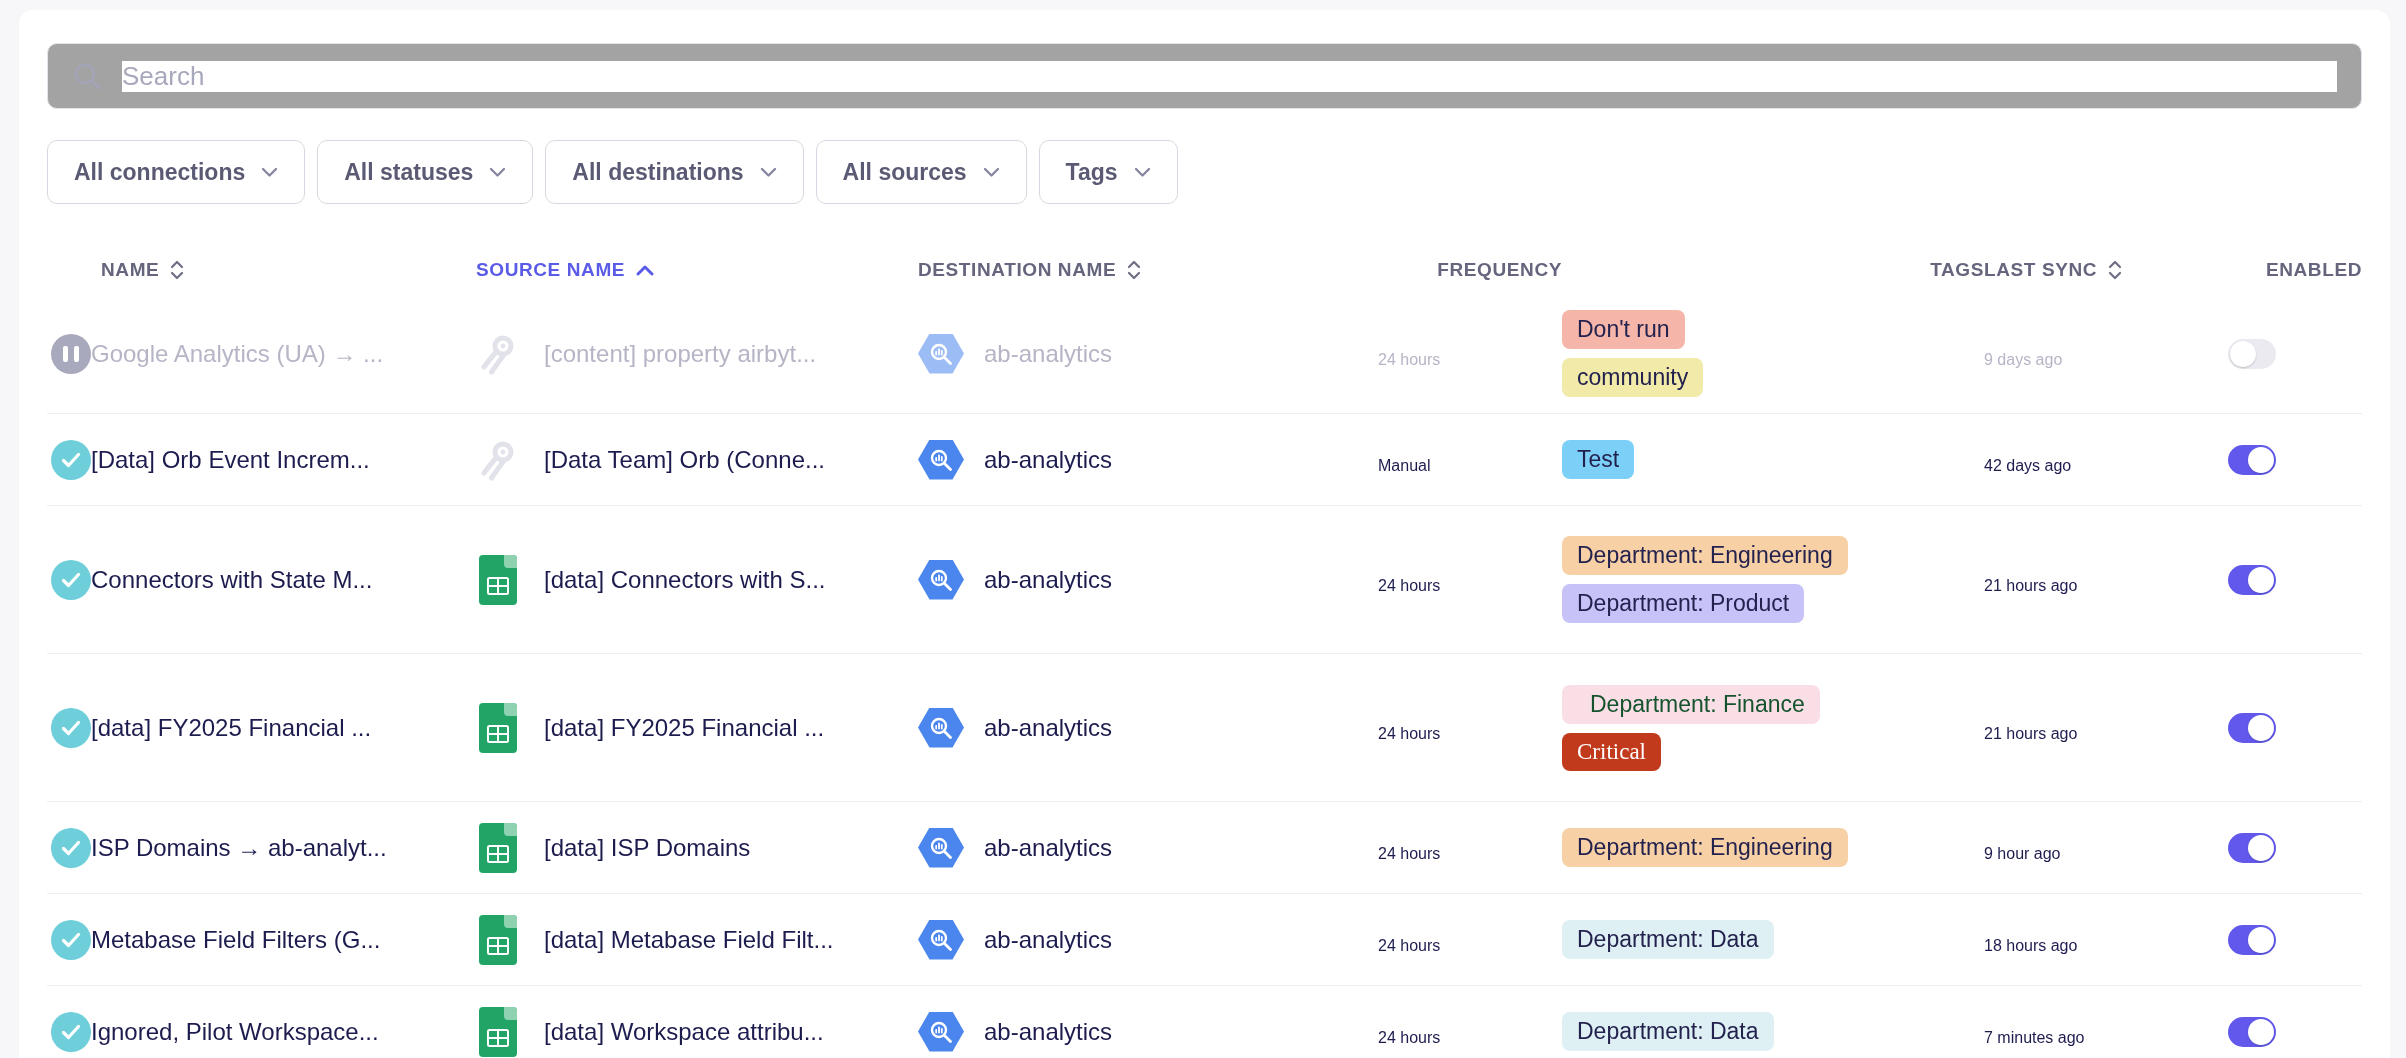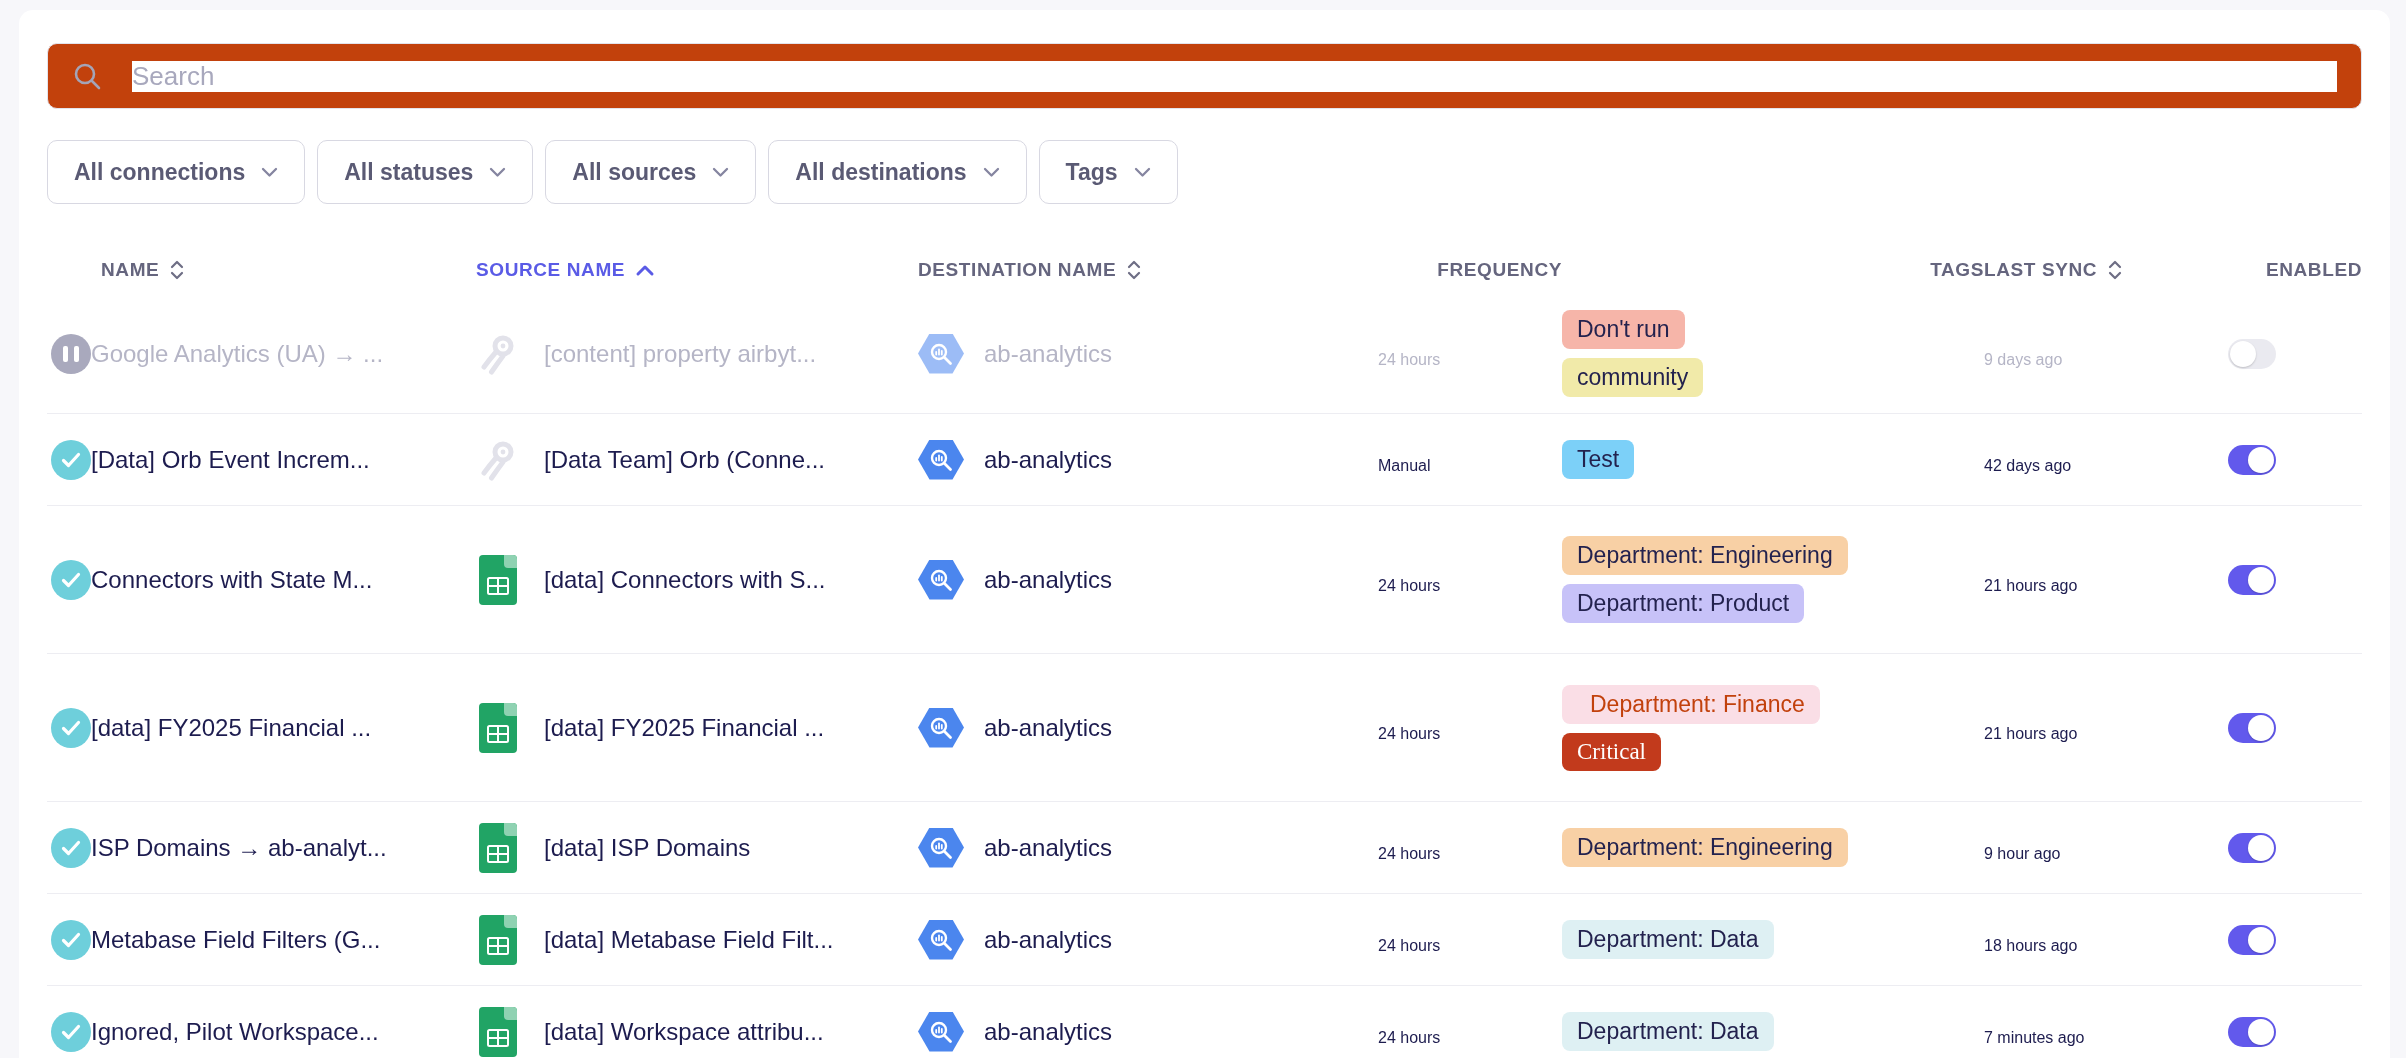--- a/index.html
+++ b/index.html
@@ -4,21 +4,21 @@
 <style>
   * { margin:0; padding:0; box-sizing:border-box; }
   html,body { width:2406px; height:1058px; overflow:hidden; }
   body { background:#f7f7fa; font-family:"Liberation Sans", sans-serif; color:#23224e; }
 
   .card { position:absolute; left:19px; top:10px; width:2371px; height:1100px;
           background:#ffffff; border-radius:14px; padding:0 28px; }
 
   
   .search-bar { margin-top:33px; height:66px; border:1px solid #e3e3ec; border-radius:10px;
-                display:flex; align-items:center; gap:30px; padding:4px 24px; background:#c2410c; }
+                display:flex; align-items:center; gap:20px; padding:4px 24px; background:#a3a3a3; }
   .search-input { border:none; outline:none; flex:1; font-size:26px; color:#23224e;
                   font-family:"Liberation Sans", sans-serif; }
   .search-input::placeholder { color:#a8a8bd; }
 
   
   .filters { margin-top:31px; display:flex; gap:12px; }
   .filter-btn { height:64px; border:1px solid #d8d8e2; border-radius:10px; background:#fff;
                 display:flex; align-items:center; gap:16px; padding:0 26px;
                 font-size:23px; font-weight:700; color:#5a5a74; cursor:pointer;
                 font-family:"Liberation Sans", sans-serif; }
@@ -102,27 +102,27 @@
           <path d="M2 2 L8.5 8.5 L15 2" stroke="#8585a0" stroke-width="2.3" stroke-linecap="round" stroke-linejoin="round"></path>
         </svg>
     </button>
     <button class="filter-btn">
       <span>All statuses</span>
       <svg width="17" height="11" viewBox="0 0 17 11" fill="none">
           <path d="M2 2 L8.5 8.5 L15 2" stroke="#8585a0" stroke-width="2.3" stroke-linecap="round" stroke-linejoin="round"></path>
         </svg>
     </button>
     <button class="filter-btn">
-      <span>All sources</span>
+      <span>All destinations</span>
       <svg width="17" height="11" viewBox="0 0 17 11" fill="none">
           <path d="M2 2 L8.5 8.5 L15 2" stroke="#8585a0" stroke-width="2.3" stroke-linecap="round" stroke-linejoin="round"></path>
         </svg>
     </button>
     <button class="filter-btn">
-      <span>All destinations</span>
+      <span>All sources</span>
       <svg width="17" height="11" viewBox="0 0 17 11" fill="none">
           <path d="M2 2 L8.5 8.5 L15 2" stroke="#8585a0" stroke-width="2.3" stroke-linecap="round" stroke-linejoin="round"></path>
         </svg>
     </button>
     <button class="filter-btn">
       <span>Tags</span>
       <svg width="17" height="11" viewBox="0 0 17 11" fill="none">
           <path d="M2 2 L8.5 8.5 L15 2" stroke="#8585a0" stroke-width="2.3" stroke-linecap="round" stroke-linejoin="round"></path>
         </svg>
     </button>
@@ -340,21 +340,21 @@
           <line x1="16.5" y1="16.5" x2="22.5" y2="22.5" stroke="#fff" stroke-width="2.8" stroke-linecap="round"></line>
           <line x1="8.2" y1="11" x2="8.2" y2="13.5" stroke="#fff" stroke-width="1.8" stroke-linecap="round"></line>
           <line x1="11" y1="8.5" x2="11" y2="13.5" stroke="#fff" stroke-width="1.8" stroke-linecap="round"></line>
           <line x1="13.8" y1="10" x2="13.8" y2="13.5" stroke="#fff" stroke-width="1.8" stroke-linecap="round"></line>
         </svg>
       </span>
       <span class="txt dest-text">ab-analytics</span>
     </div>
     <div class="plain freq-text">24 hours</div>
     <div class="tags-wrap">
-          <span class="tag" style="background: rgb(250, 222, 230); color: #c2410c; padding-left: 28px;">Department: Finance</span>
+          <span class="tag" style="background: rgb(250, 222, 230); color: #14532d; padding-left: 28px;">Department: Finance</span>
           <span class="tag" style="background: rgb(194, 58, 28); color: rgb(255, 255, 255); font-family: Liberation Serif, serif;">Critical</span>
         </div>
     <div class="plain sync-text">21 hours ago</div>
     <div class="cell-enabled">
       <div class="toggle on">
             <span class="knob"></span>
           </div>
     </div>
   </div>
 

